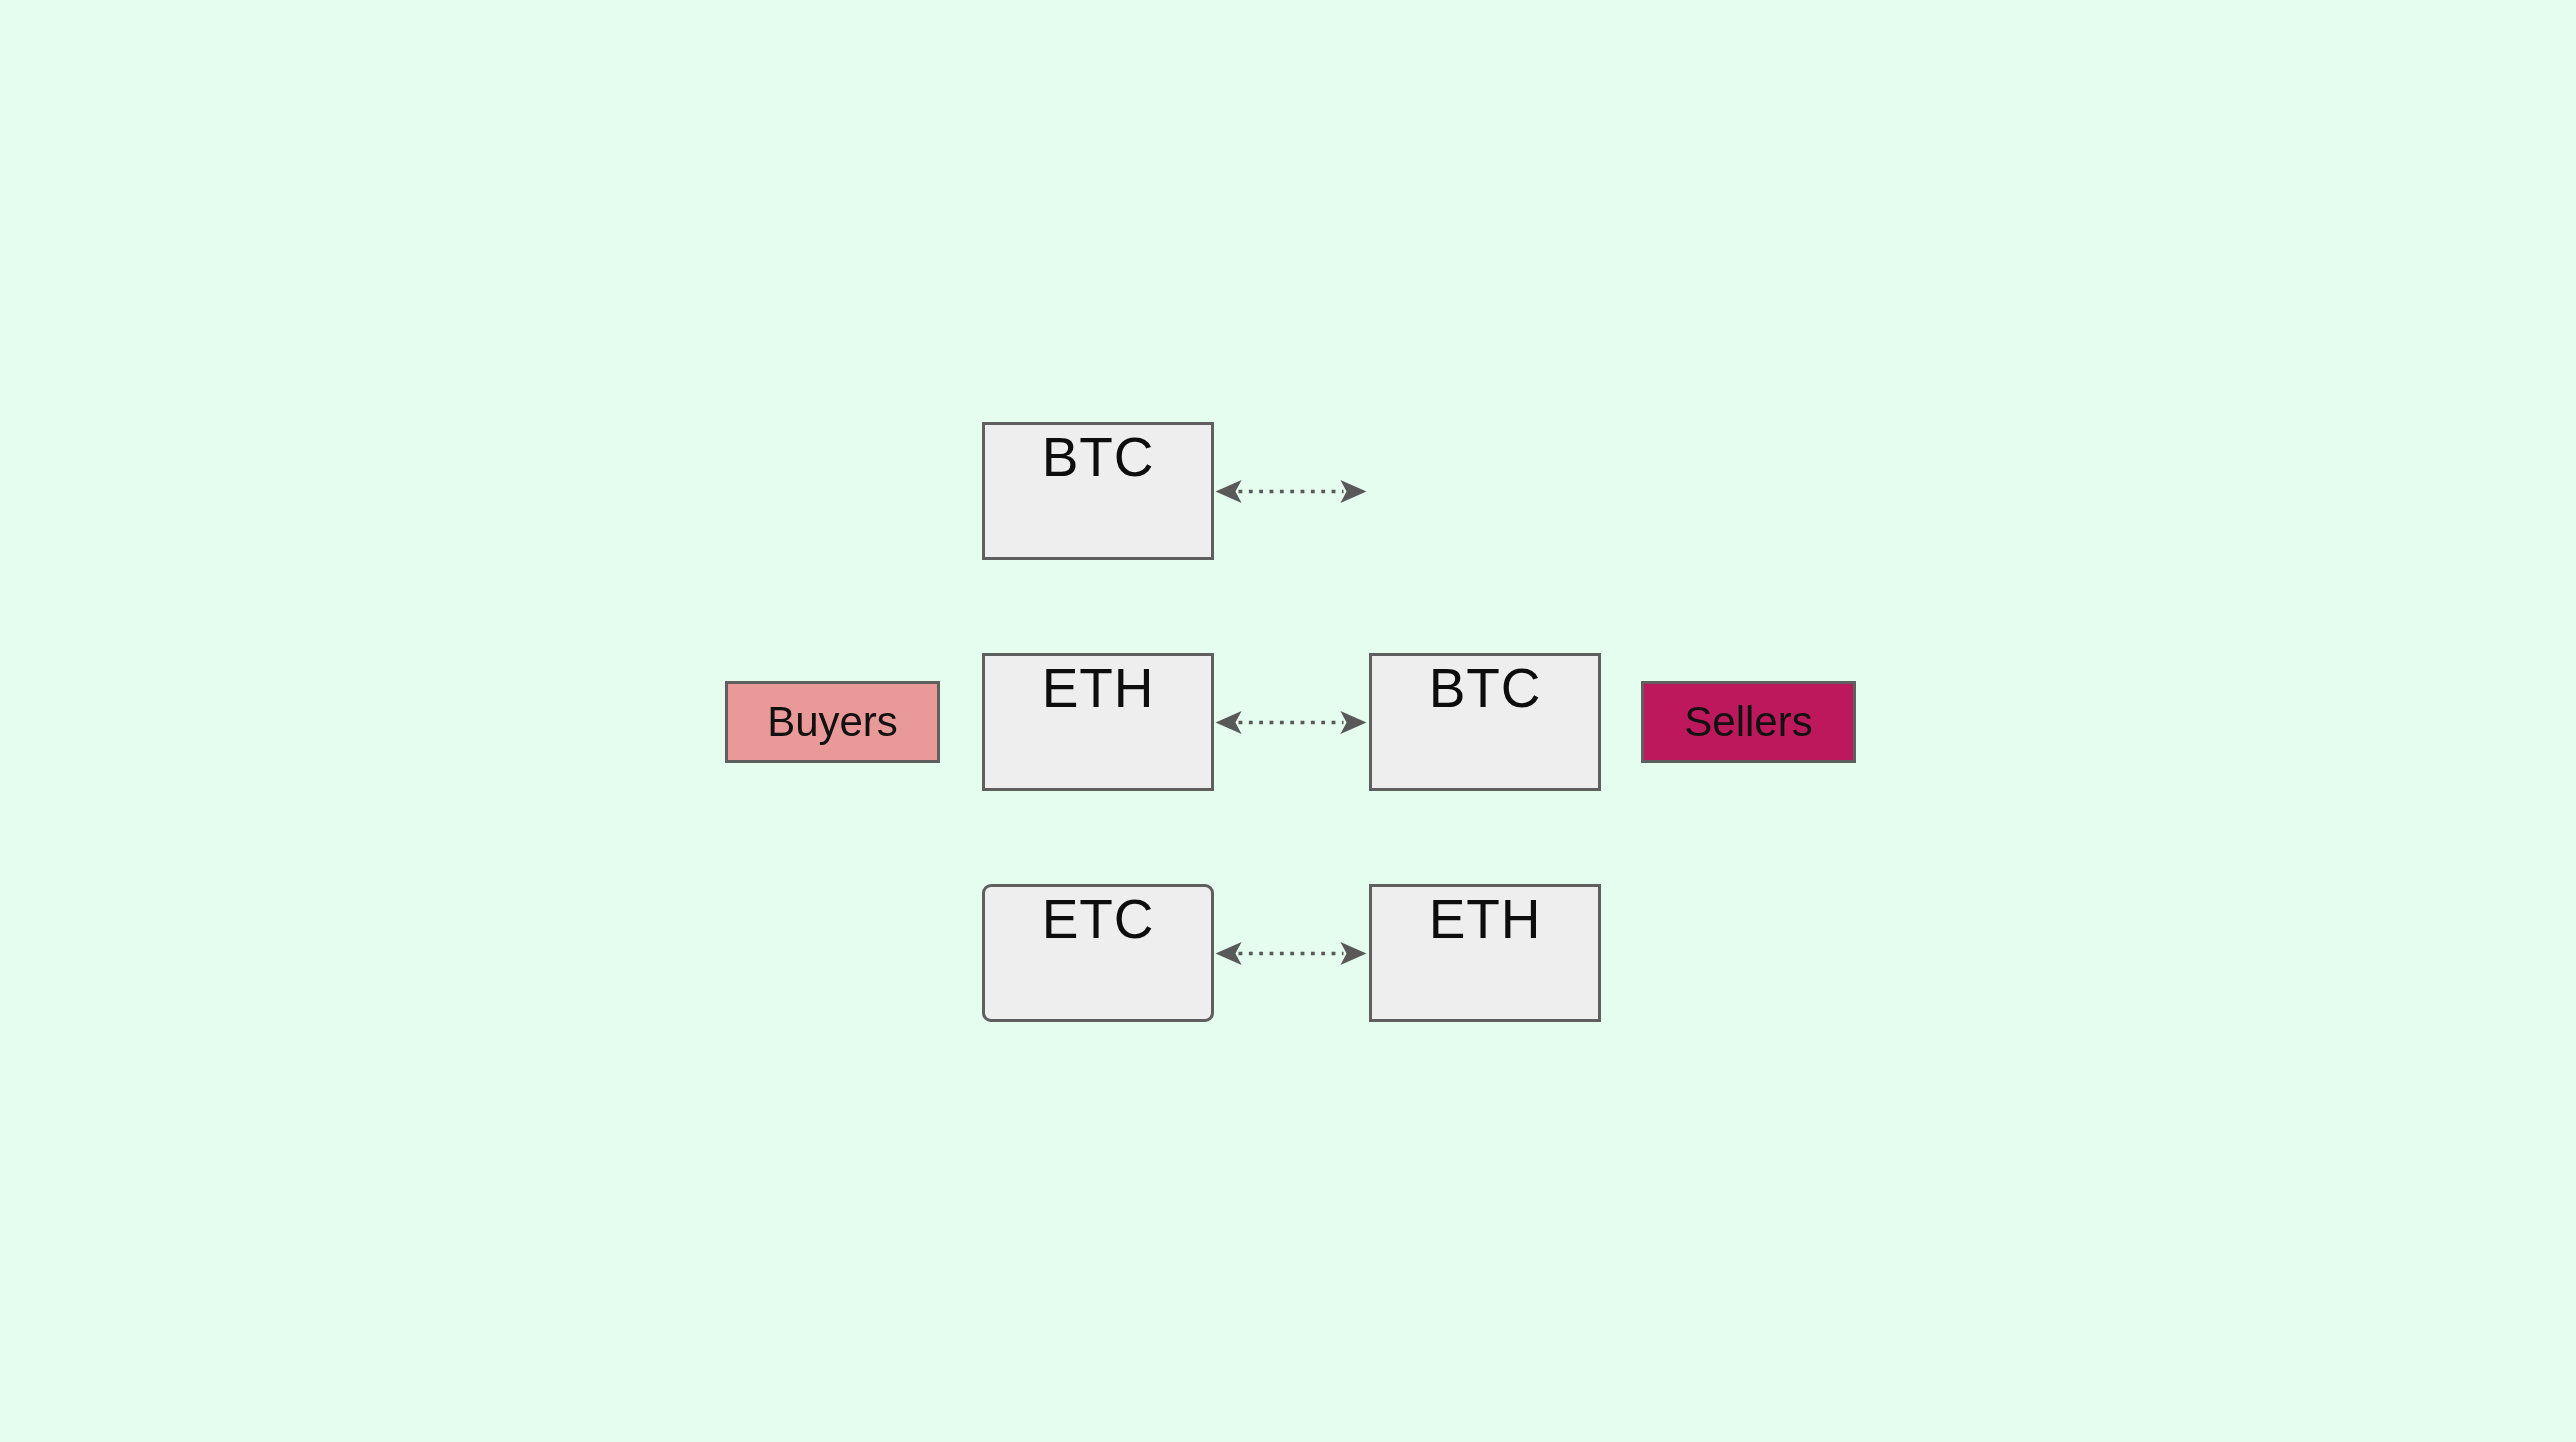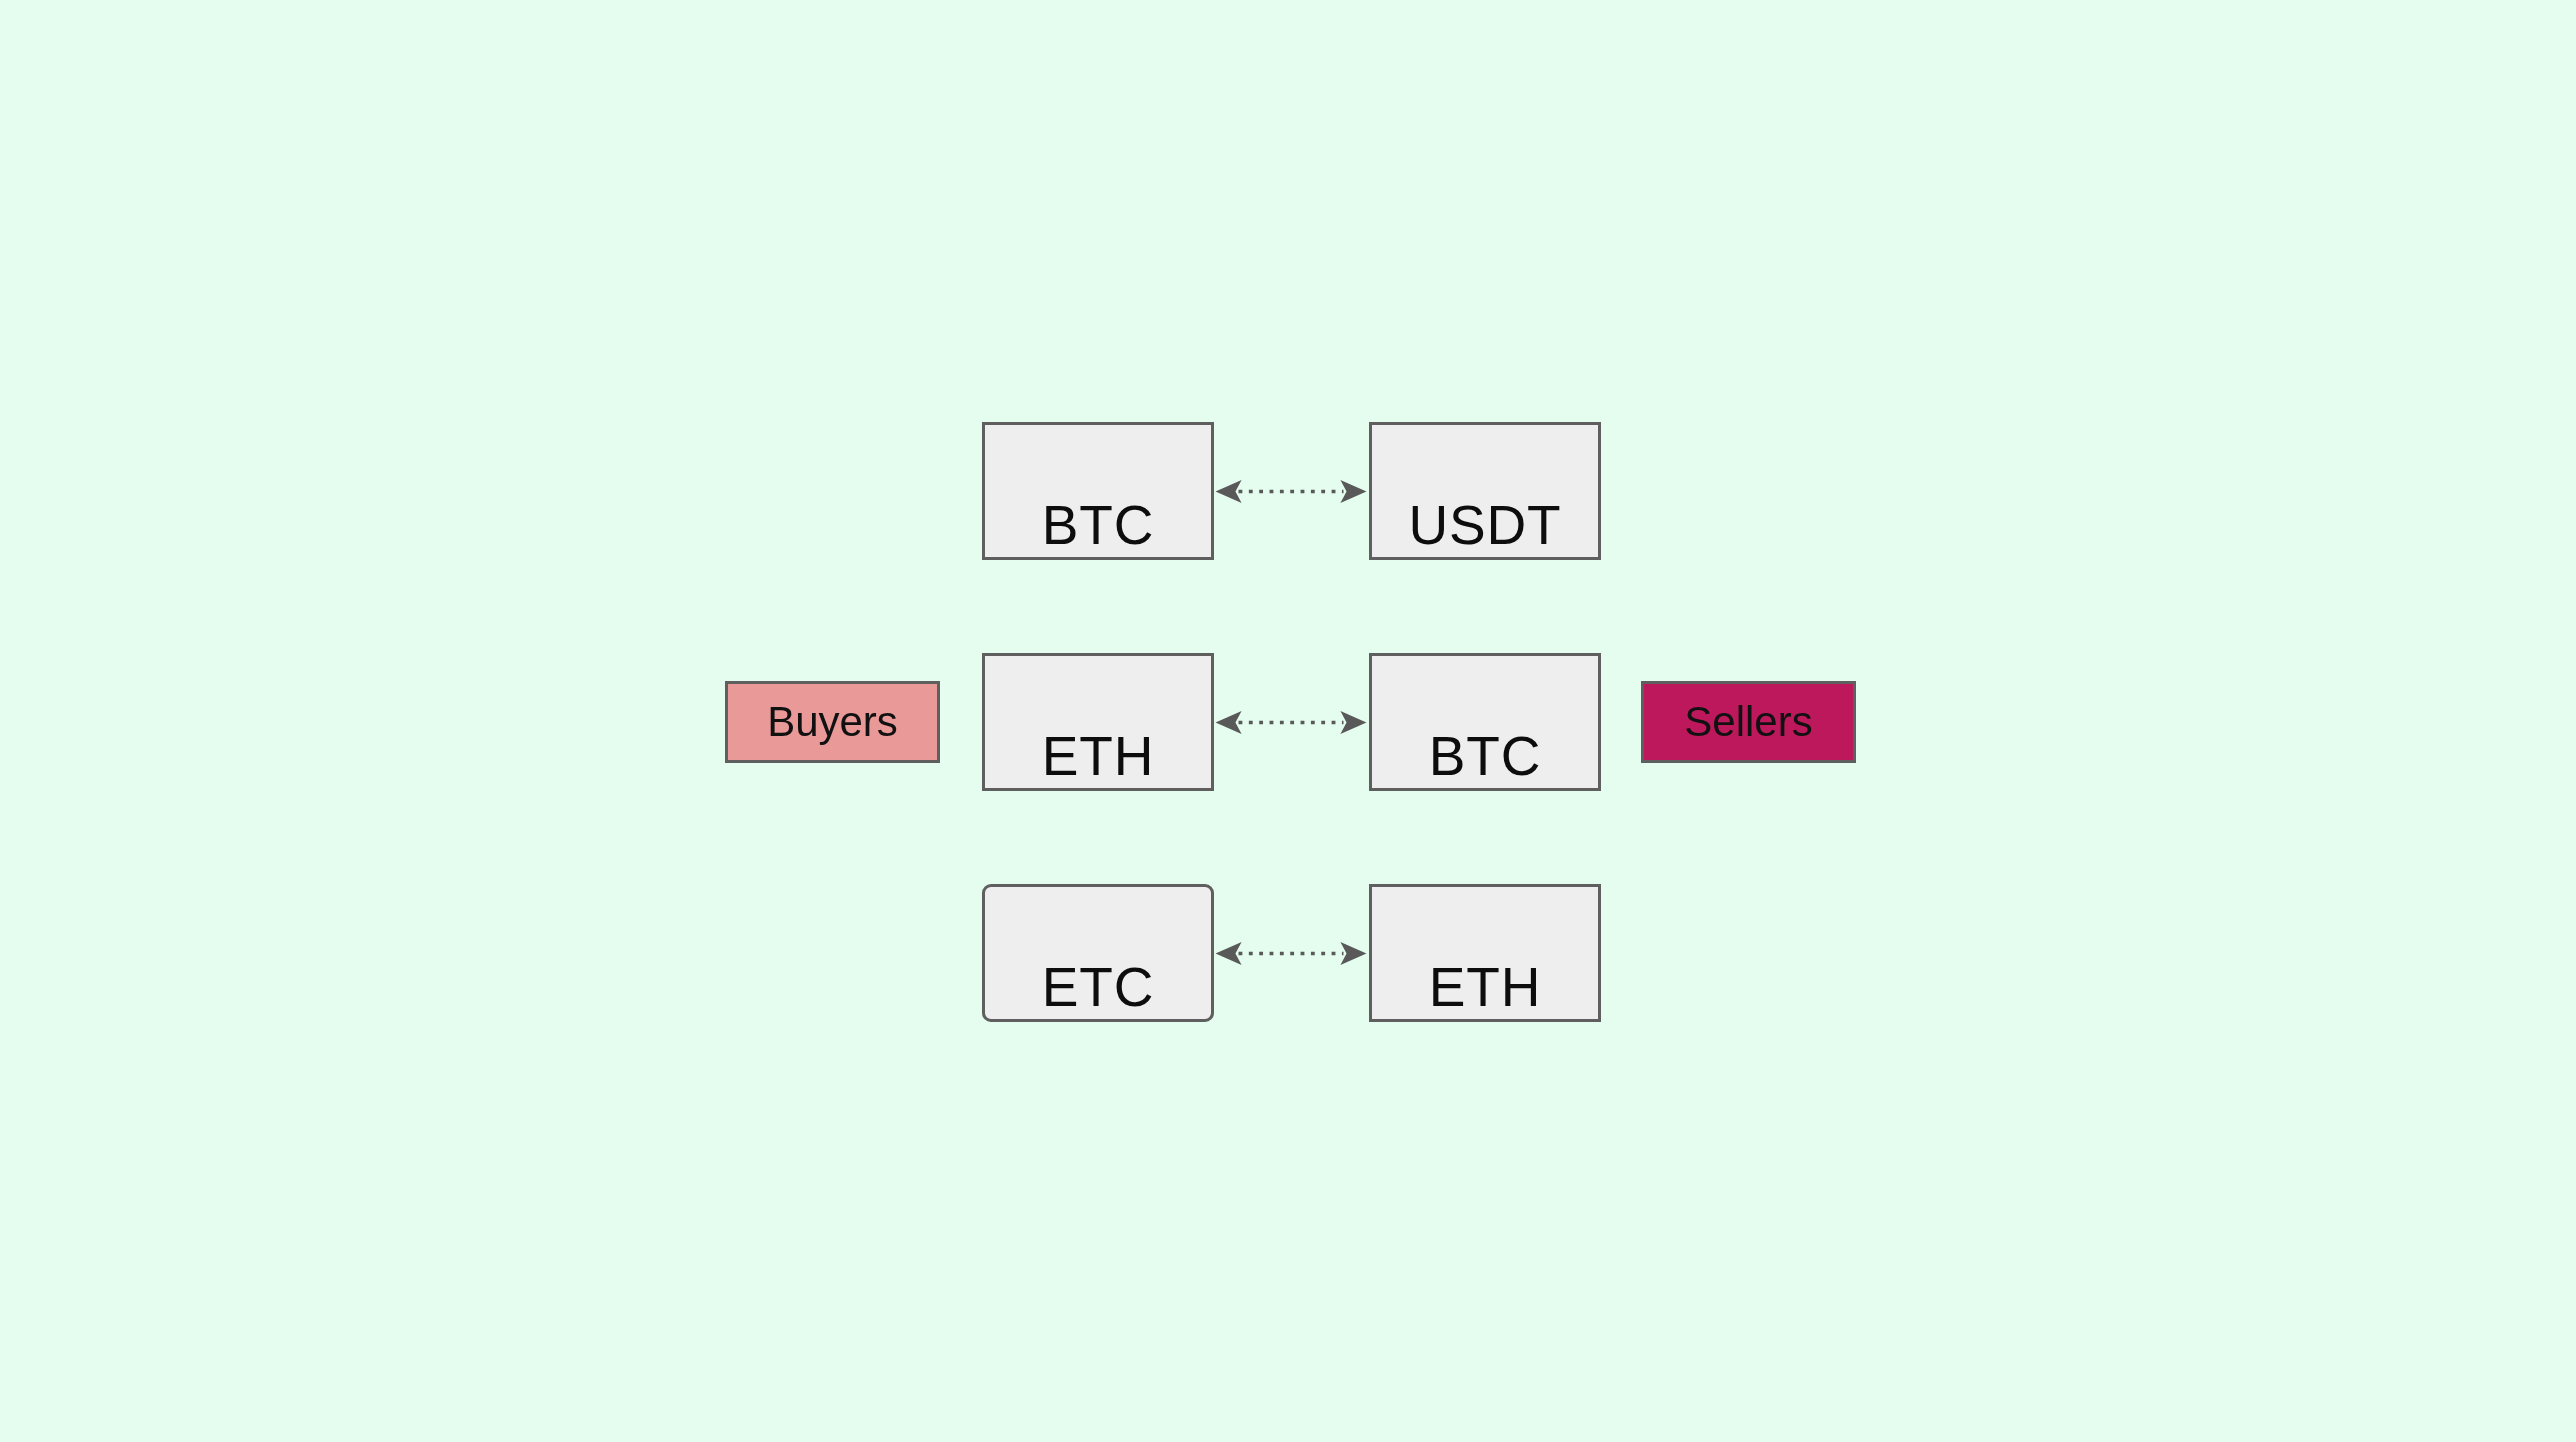--- a/index.html
+++ b/index.html
@@ -6,21 +6,21 @@
   body {
     width: 2576px; height: 1443px; overflow: hidden;
     background: #e4fdee;
     font-family: "Liberation Sans", sans-serif;
   }
   .canvas { position: relative; width: 2576px; height: 1443px; }
 
   .node {
     position: absolute; width: 232px; height: 138px;
     background: #eeeeee; border: 3.1px solid #5f5f5f; box-sizing: border-box;
-    display: flex; align-items: flex-end; justify-content: center;
+    display: flex; align-items: flex-start; justify-content: center;
     font-size: 55px; color: #0d0d0d; letter-spacing: 0.8px;
   }
   .n1l { left: 982px; top: 422px; }
   .n1r { left: 1369px; top: 422px; }
   .n2l { left: 982px; top: 653px; }
   .n2r { left: 1369px; top: 653px; }
   .n3l { left: 982px; top: 884px; border-radius: 9px; }
   .n3r { left: 1369px; top: 884px; }
 
   .side-box {
@@ -51,23 +51,20 @@
   <div class="node n1l">
     <span>BTC</span>
   </div>
   <div class="connector c1">
     <svg viewBox="0 0 201 40" xmlns="http://www.w3.org/2000/svg">
       <polygon class="head" points="2,20 36,5 28,20 36,35"></polygon>
       <line class="dotline" x1="32" y1="20" x2="169" y2="20"></line>
       <polygon class="head" points="199,20 165,5 173,20 165,35"></polygon>
     </svg>
   </div>
-  <div class="node n1r">
-    <span>USDT</span>
-  </div>
 
   <div class="side-box buyers">
     <span>Buyers</span>
   </div>
   <div class="node n2l">
     <span>ETH</span>
   </div>
   <div class="connector c2">
     <svg viewBox="0 0 201 40" xmlns="http://www.w3.org/2000/svg">
       <polygon class="head" points="2,20 36,5 28,20 36,35"></polygon>

